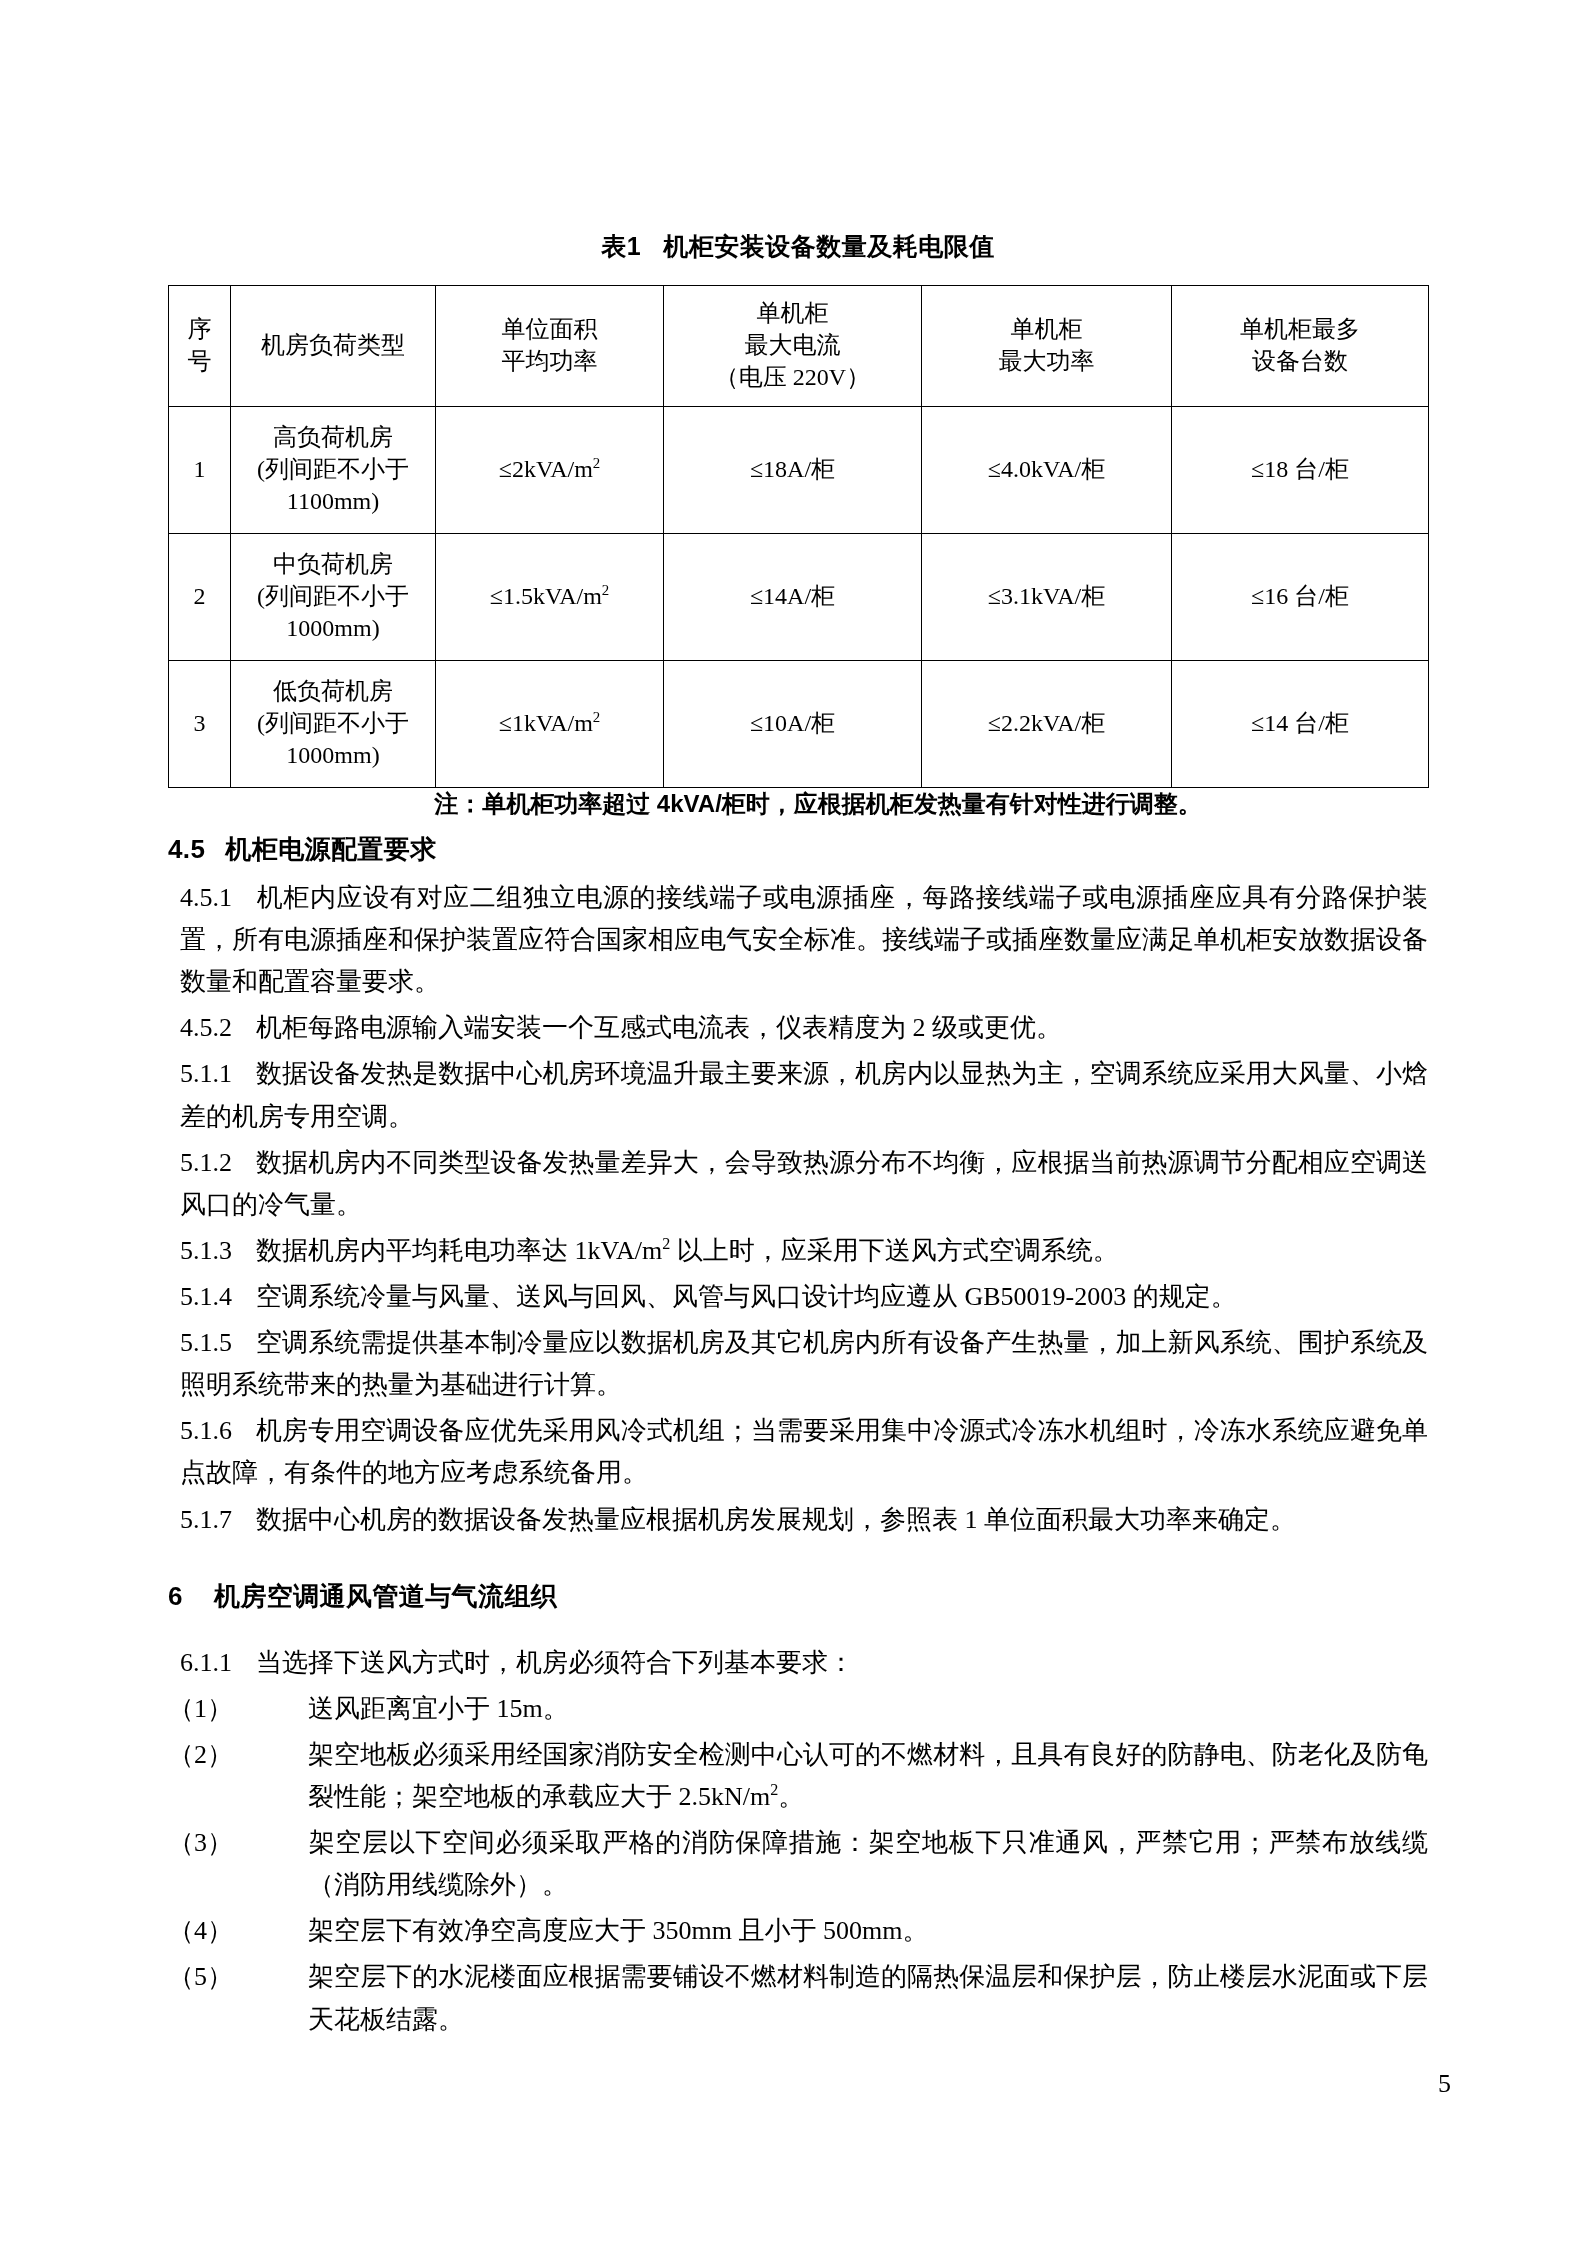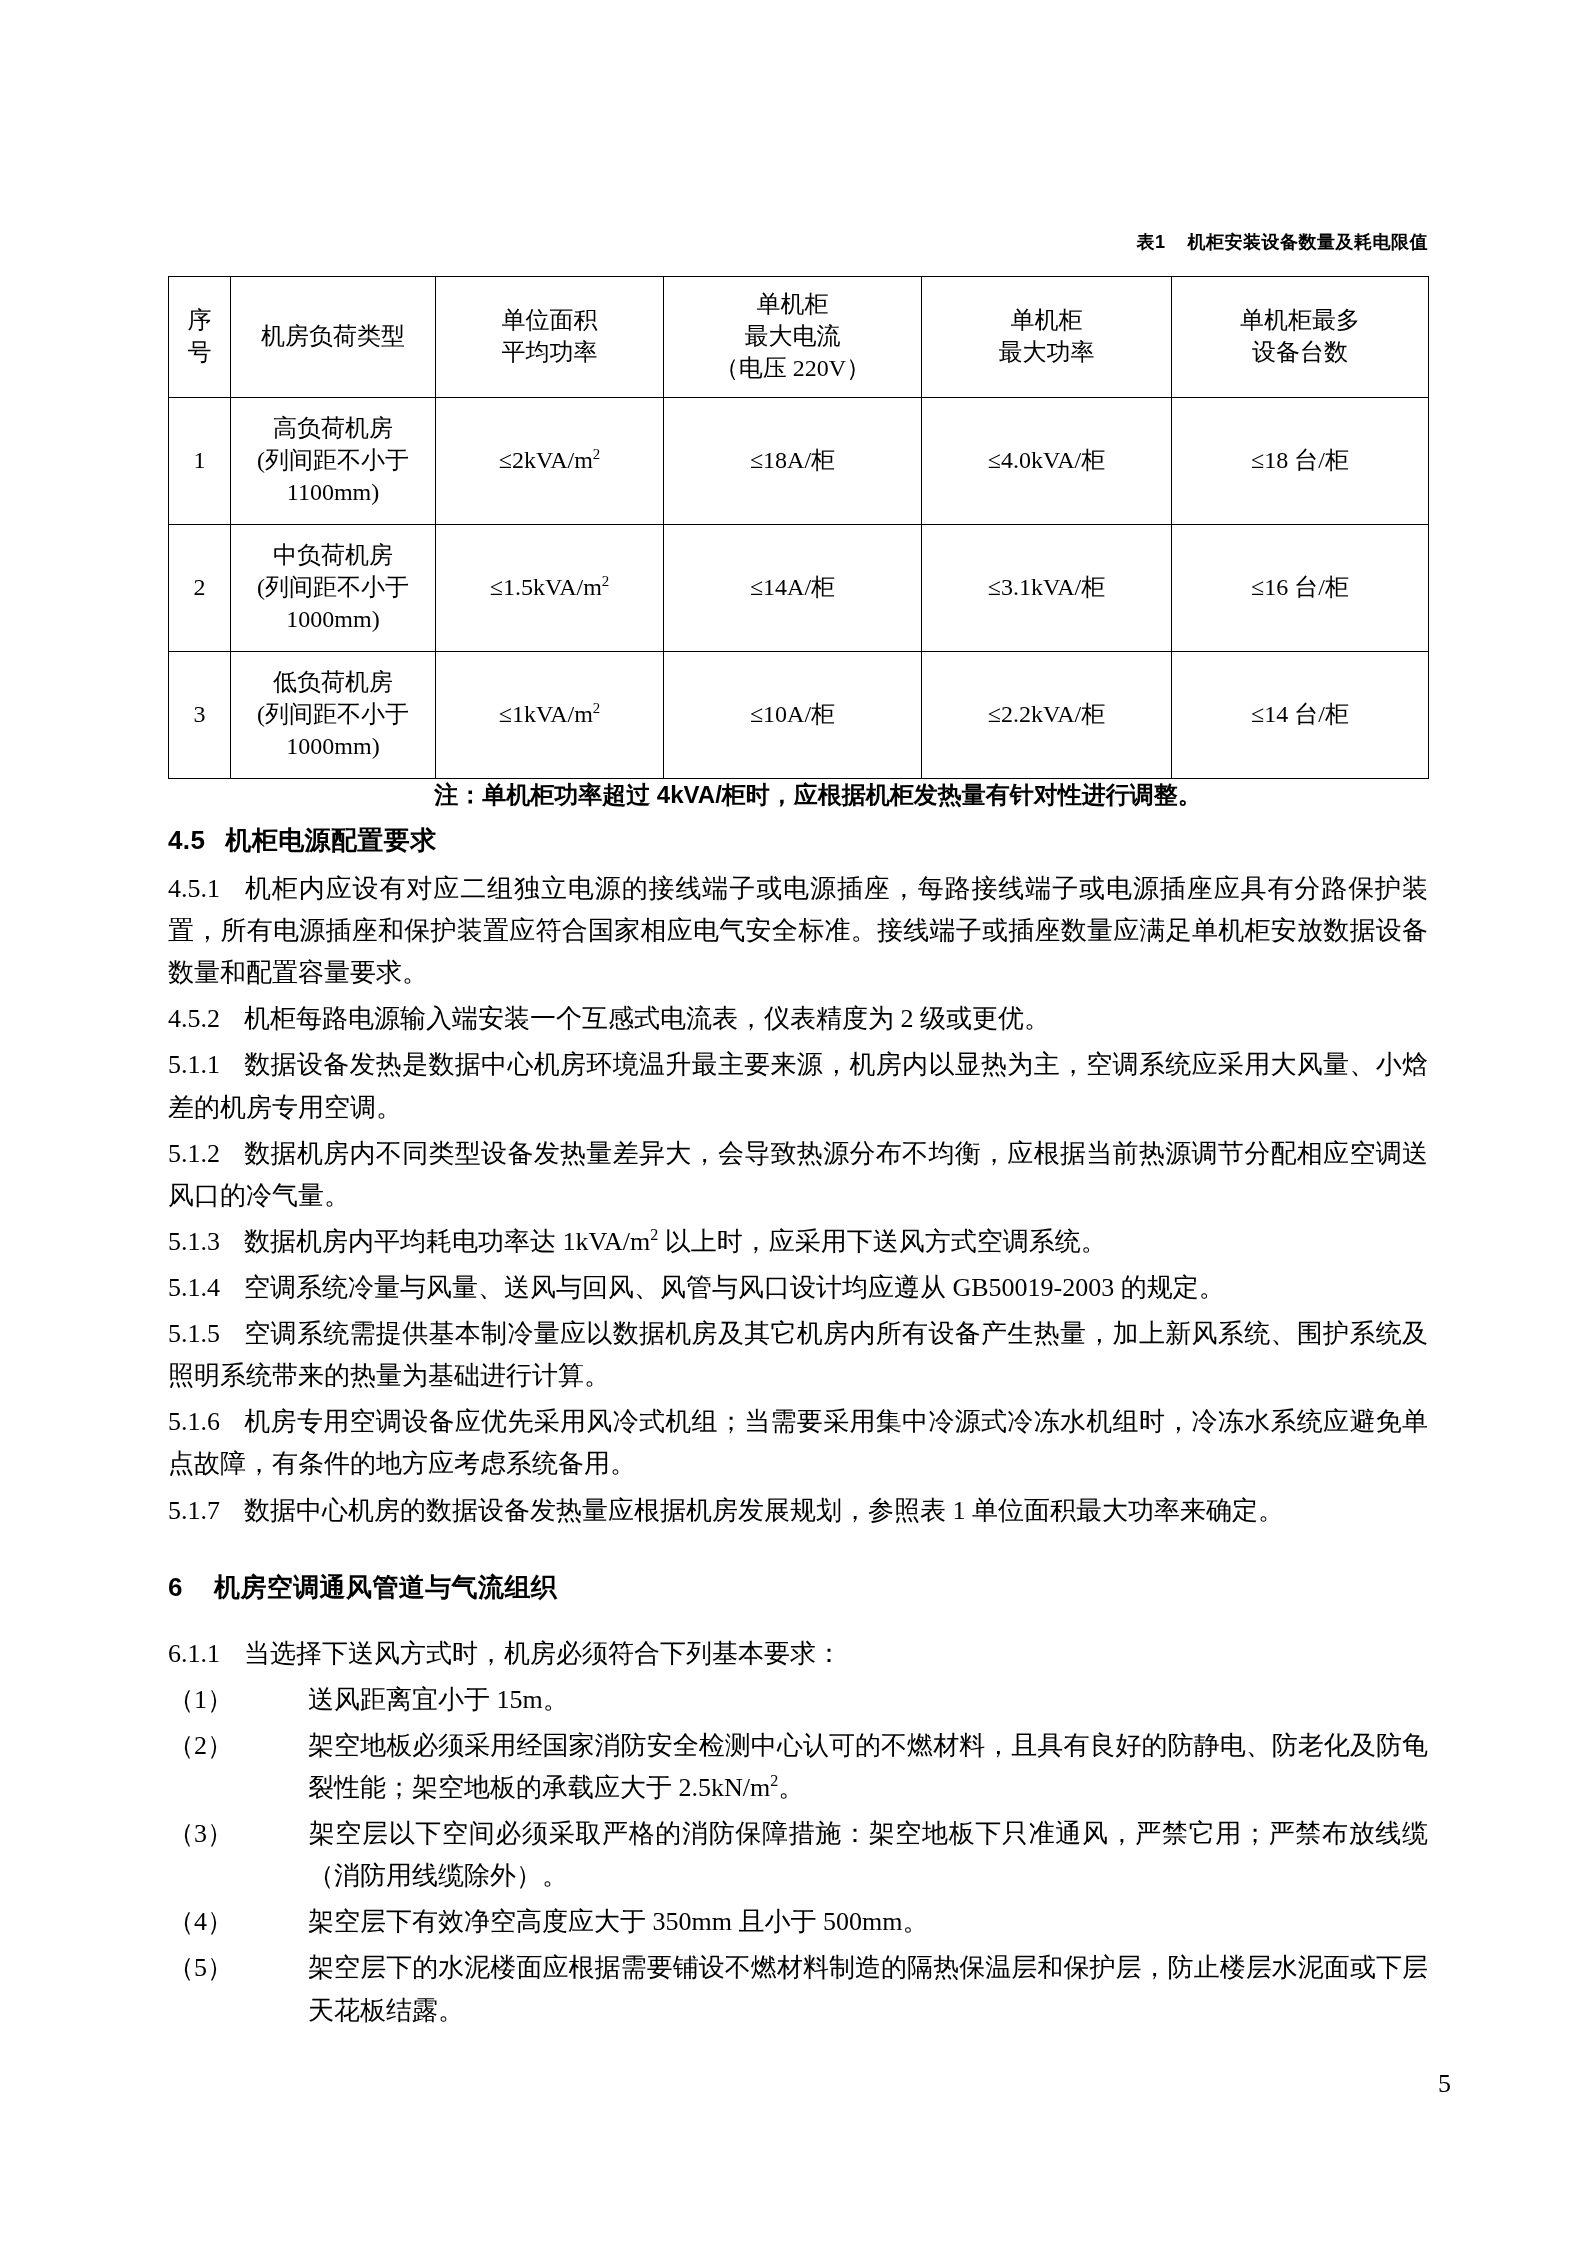--- a/index.html
+++ b/index.html
@@ -18,24 +18,24 @@
   }
   .content {
     position: absolute;
     left: 168px;
     top: 0;
     width: 1260px;
   }
 
   
   .table-caption {
-    text-align: right;
+    text-align: center;
     font-family: "Liberation Sans", "DejaVu Sans", sans-serif;
     font-weight: bold;
-    font-size: 18px;
+    font-size: 25px;
     letter-spacing: 0.5px;
     margin-top: 230px;
     margin-bottom: 22px;
   }
   .table-caption .cap-sep { display: inline-block; width: 22px; }
 
   
   table.spec {
     border-collapse: collapse;
     width: 1260px;
@@ -89,21 +89,21 @@
     letter-spacing: 0.4px;
   }
   h2.sec .num { display: inline-block; min-width: 26px; }
   h2.sec.spaced { margin-top: 38px; margin-bottom: 28px; }
   h2.sec .gap { display: inline-block; width: 20px; }
 
   
   p.para {
     font-size: 26px;
     line-height: 1.62;
-    margin: 4px 0 4px 0;
+    margin: 4px 0 4px 12px;
     text-align: justify;
     text-justify: inter-ideograph;
   }
   p.para .pnum {
     display: inline-block;
     min-width: 76px;
   }
 
   
   ul.sublist {

